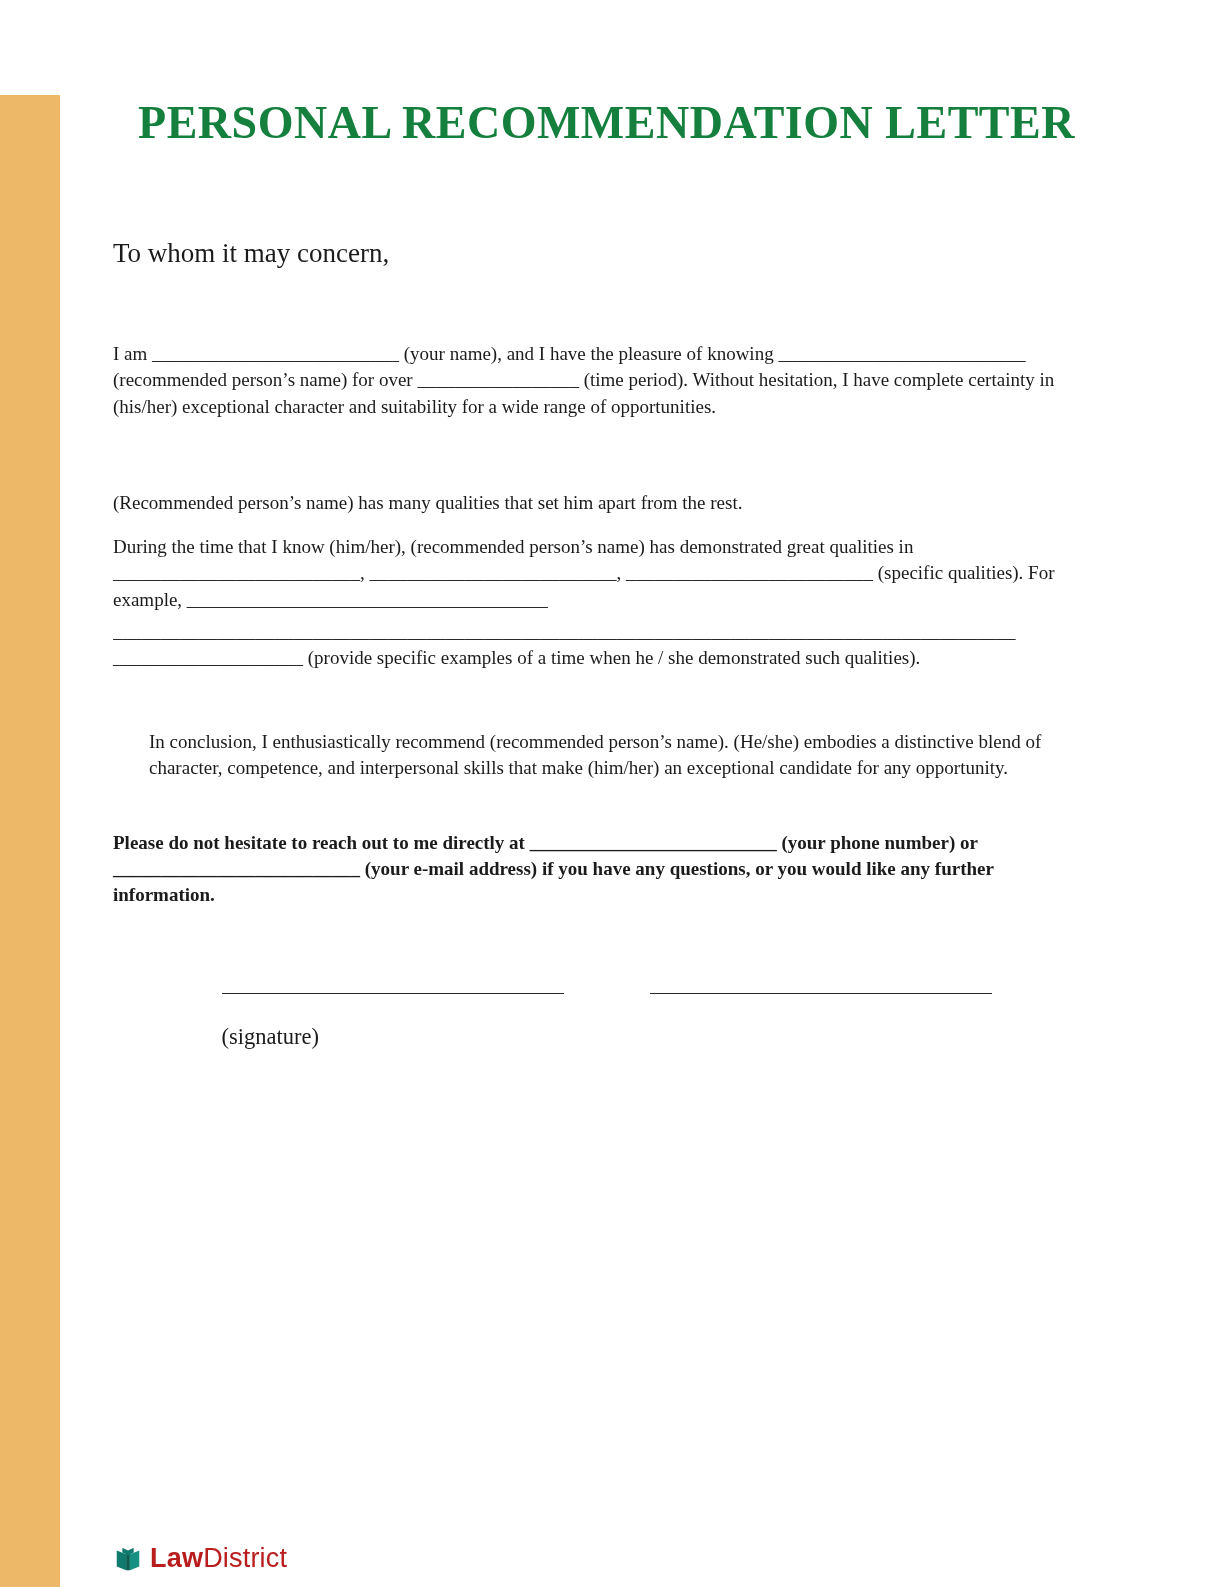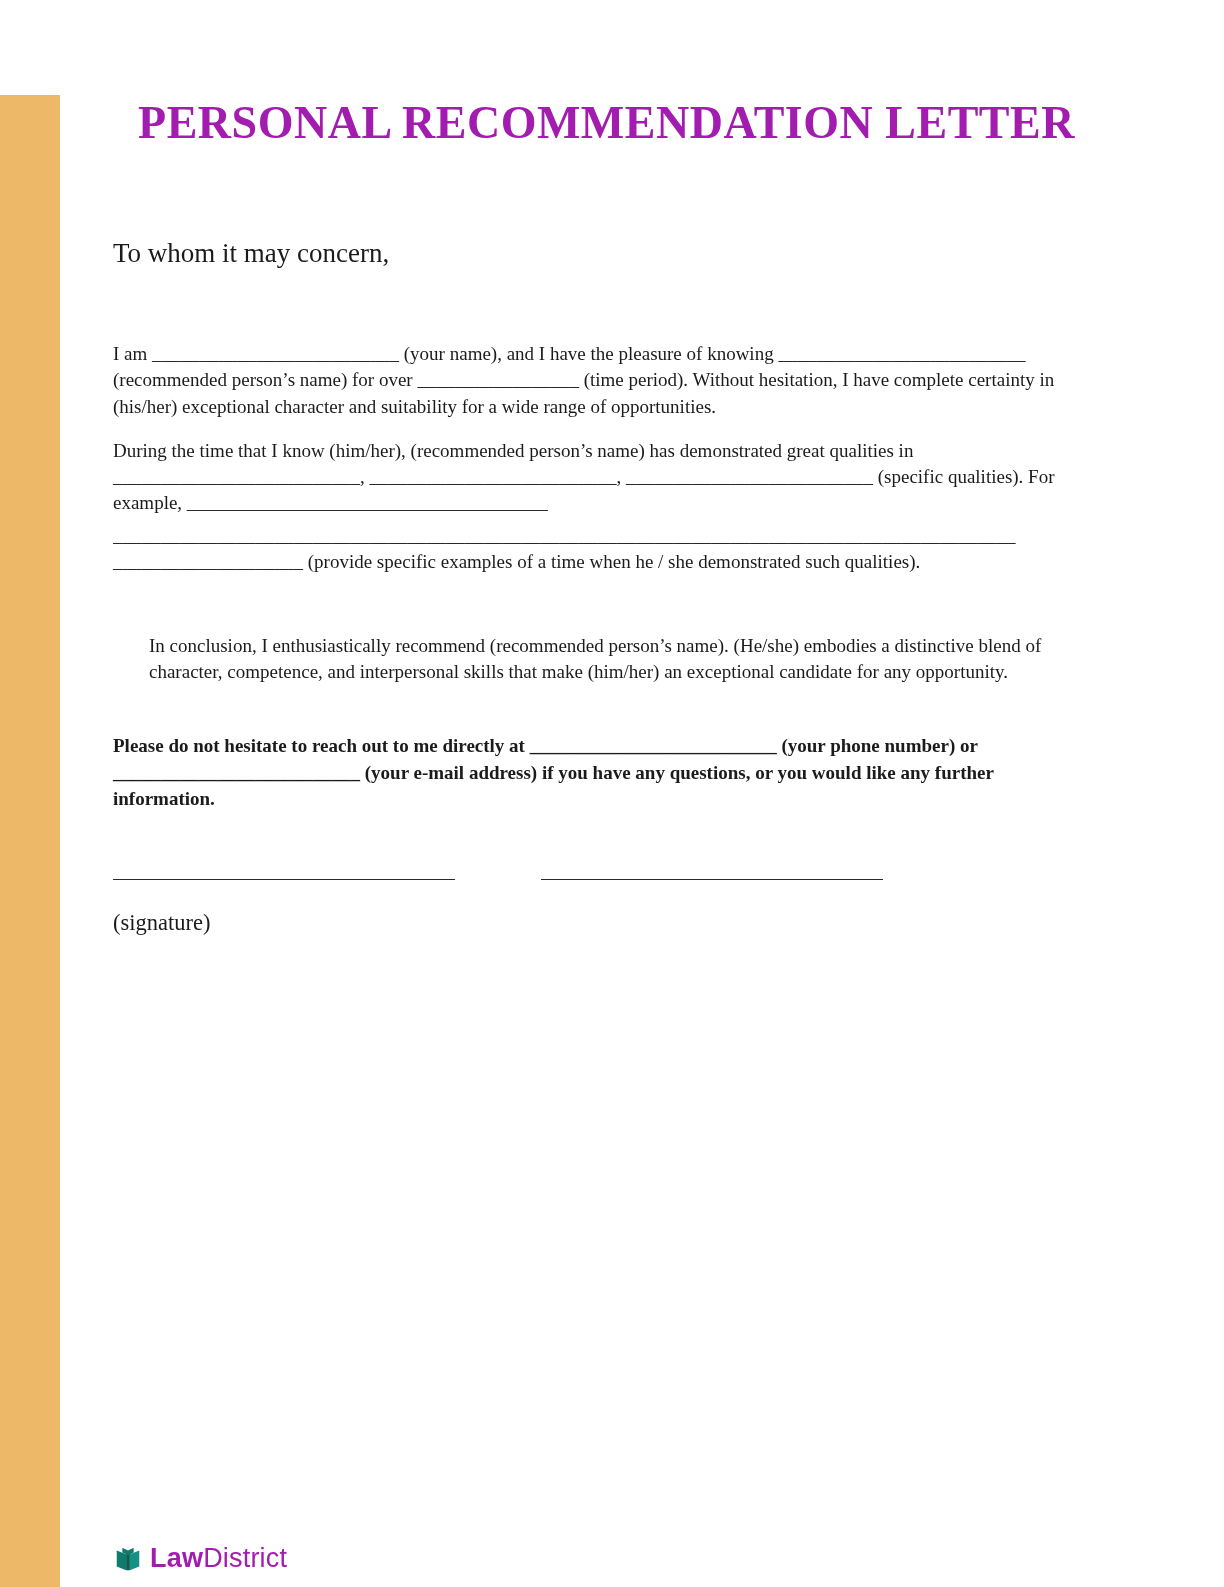--- a/index.html
+++ b/index.html
@@ -29,21 +29,21 @@
     margin-left: 113px;
     margin-right: 124px;
   }
   h1.title {
     margin-top: 95px;
     font-size: 46px;
     font-weight: bold;
     letter-spacing: 0.5px;
     text-align: center;
     line-height: 1.2;
-    color: #a21caf;
+    color: #15803d;
     white-space: nowrap;
   }
   .salutation {
     margin-top: 88px;
     font-size: 27px;
   }
   p.para {
     font-size: 19px;
     line-height: 1.38;
     overflow-wrap: break-word;
@@ -54,23 +54,24 @@
   .p-blankline    { margin-top: 6px; white-space: nowrap; overflow: hidden; }
   .p-examples     { margin-top: 0; }
   .p-conclusion   { margin-top: 58px; margin-left: 36px; }
   .p-contact      { margin-top: 48px; font-weight: bold; }
   .closing {
     margin-top: 115px;
     font-size: 23px;
     padding-left: 6px;
   }
   .signature-row {
-    margin-top: 67px;
+    margin-top: 85px;
     display: flex;
     gap: 86px;
+    justify-content: center;
   }
   .signature-col { width: 342px; }
   .sig-line {
     height: 1px;
     border-bottom: 1.5px solid #2a2a2a;
     width: 100%;
   }
   .sig-label {
     margin-top: 30px;
     font-size: 22.5px;
@@ -79,37 +80,38 @@
   .footer-logo {
     position: absolute;
     left: 113px;
     top: 1448px;
     display: flex;
     align-items: center;
     gap: 7px;
     font-family: "Liberation Sans", "DejaVu Sans", sans-serif;
   }
   .logo-icon { width: 30px; height: 30px; display: block; }
-  .logo-text { font-size: 27px; color: #a21caf; letter-spacing: 0.2px; }
+  .logo-text { font-size: 27px; color: #b91c1c; letter-spacing: 0.2px; }
   .logo-text .law { font-weight: bold; }
   .logo-text .district { font-weight: normal; }
 </style>
 </head>
 <body>
 
 <div class="page">
   <div class="stripe"></div>
 
   <div class="content">
     <h1 class="title">PERSONAL RECOMMENDATION LETTER</h1>
 
     <p class="salutation">To whom it may concern,</p>
 
     <p class="para p-intro">I am __________________________ (your name), and I have the pleasure of knowing __________________________ (recommended person’s name) for over _________________ (time period). Without hesitation, I have complete certainty in (his/her) exceptional character and suitability for a wide range of opportunities.</p>
 
+    <p class="para p-qualities">(Recommended person’s name) has many qualities that set him apart from the rest.</p>
 
     <p class="para p-during">During the time that I know (him/her), (recommended person’s name) has demonstrated great qualities in  __________________________, __________________________, __________________________ (specific qualities). For example, ______________________________________</p>
 
     <p class="para p-blankline">_______________________________________________________________________________________________</p>
 
     <p class="para p-examples">____________________ (provide specific examples of a time when he / she demonstrated such qualities).</p>
 
     <p class="para p-conclusion">In conclusion, I enthusiastically recommend (recommended person’s name). (He/she) embodies a distinctive blend of character, competence, and interpersonal skills that make (him/her) an exceptional candidate for any opportunity.</p>
 
     <p class="para p-contact">Please do not hesitate to reach out to me directly at __________________________ (your phone number) or __________________________ (your e-mail address) if you have any questions, or you would like any further information.</p>

